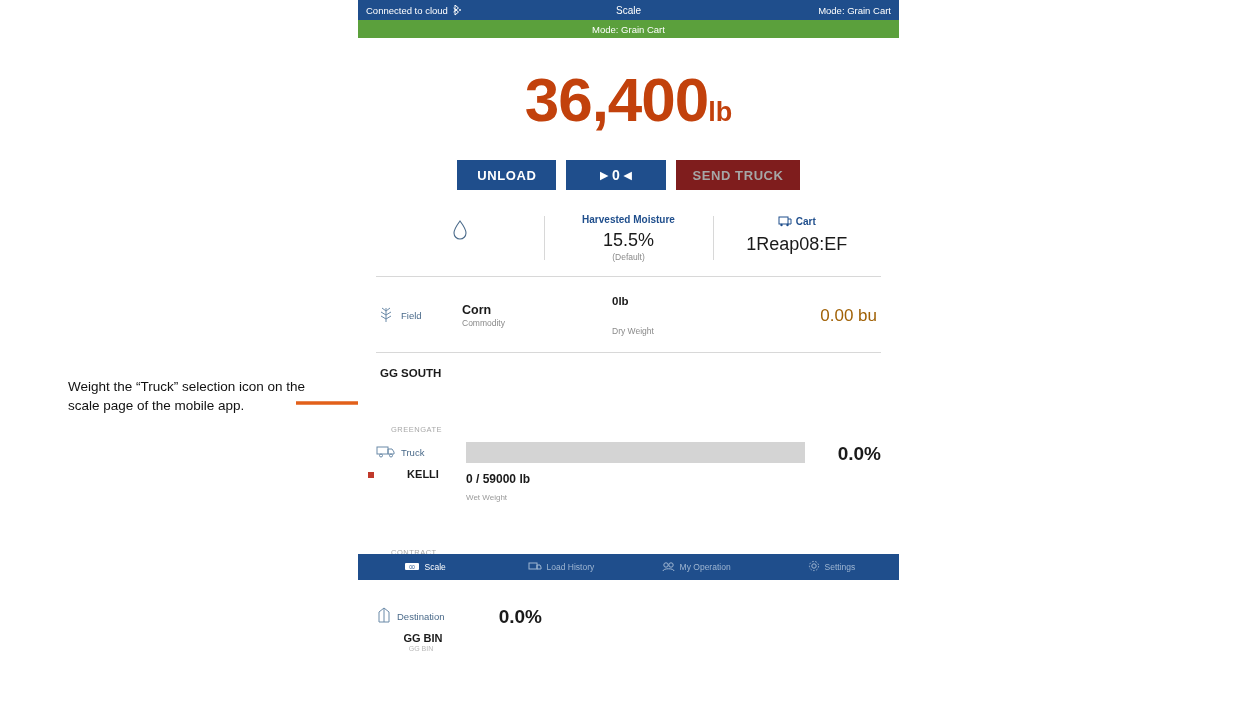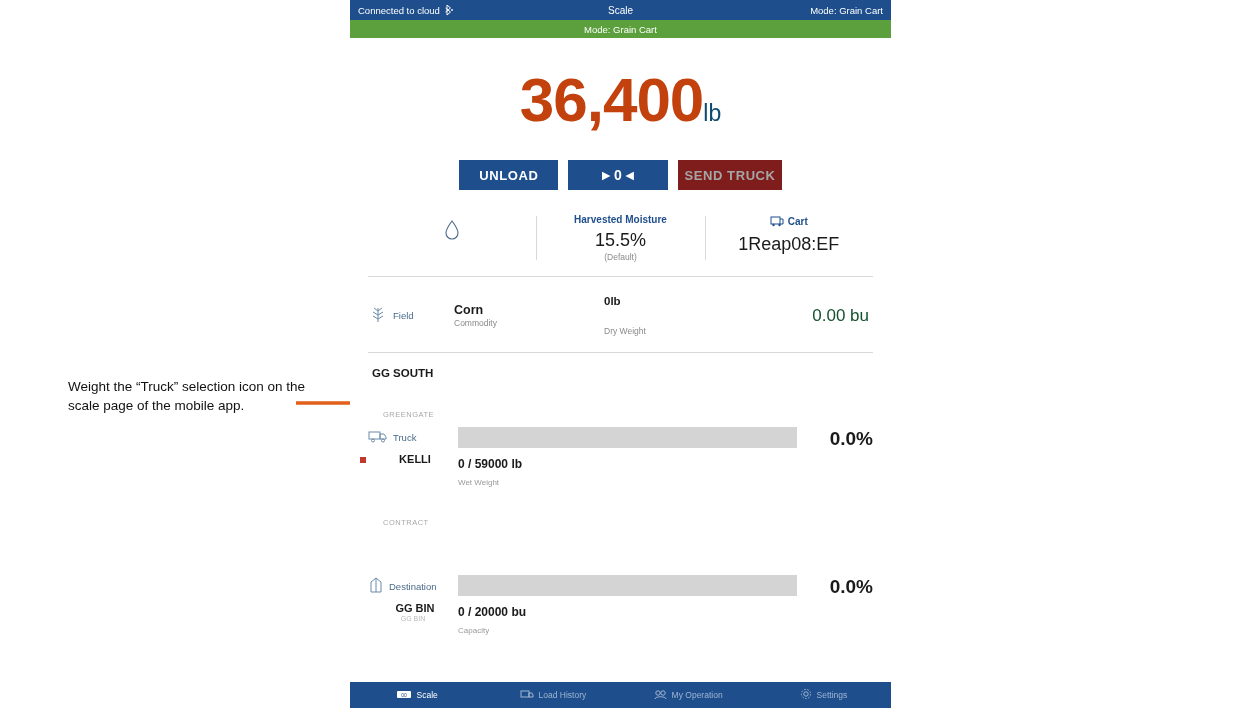--- a/index.html
+++ b/index.html
@@ -19,22 +19,22 @@
     width: 260px;
     font-size: 13.5px;
     line-height: 19px;
     color: #111;
   }
   .arrow-wrap { position: absolute; left: 296px; top: 397px; width: 130px; height: 30px; }
 
   
   .app {
     position: absolute;
-    left: 350px; top: 0px;
-    width: 541px; height: 708px;
+    left: 358px; top: 0px;
+    width: 541px; height: 580px;
     background: #ffffff;
   }
 
   
   .statusbar {
     height: 20px;
     background: #1f4e8c;
     color: #ffffff;
     display: flex;
     align-items: center;
@@ -67,23 +67,23 @@
   }
   .weight-value {
     font-size: 62px;
     font-weight: bold;
     color: #c2410c;
     letter-spacing: -1px;
     line-height: 64px;
     display: inline-block;
   }
   .weight-unit {
-    font-size: 23px;
-    font-weight: normal;
-    color: #0c4a6e;
+    font-size: 27px;
+    font-weight: bold;
+    color: #c2410c;
     vertical-align: baseline;
   }
 
   
   .btn-row {
     display: flex;
     justify-content: center;
     gap: 10px;
     margin-top: 22px;
   }
@@ -91,21 +91,21 @@
     height: 30px;
     min-width: 99px;
     border: none;
     color: #ffffff;
     background: #1f4e8c;
     font-size: 13px;
     font-weight: bold;
     letter-spacing: 0.6px;
     display: flex; align-items: center; justify-content: center;
     cursor: pointer;
-    padding: 0 6px;
+    padding: 0 16px;
   }
   .btn.zero { min-width: 100px; font-size: 14px; letter-spacing: 1px; }
   .btn.disabled { background: #7f1d1d; color: #a6a6a6; }
 
   
   .info-strip {
     display: flex;
     margin: 24px 18px 0 18px;
     border-bottom: 1px solid #d8d8d8;
     padding-bottom: 14px;
@@ -154,32 +154,32 @@
     display: flex; align-items: center; gap: 5px;
     color: #4a6a8a;
     font-size: 9.5px;
   }
   .commodity { width: 150px; }
   .commodity .big { font-size: 12.5px; font-weight: bold; color: #1a1a1a; }
   .commodity .sml { font-size: 8.5px; color: #8a8a8a; margin-top: 1px; }
   .dryweight { flex: 1; }
   .dryweight .big { font-size: 11.5px; font-weight: bold; color: #1a1a1a; }
   .dryweight .sml { font-size: 8.5px; color: #8a8a8a; margin-top: 19px; }
-  .bu-total { font-size: 17px; color: #14532d; padding-right: 4px; }
+  .bu-total { font-size: 17px; color: #a16207; padding-right: 4px; }
 
   .field-name {
     margin: 14px 0 0 22px;
     font-size: 11.5px;
     font-weight: bold;
     color: #1a1a1a;
   }
 
   
   .section-cap {
-    margin: 31px 0 0 33px;
+    margin: 46px 0 0 33px;
     font-size: 7.5px;
     color: #a8a8a8;
     letter-spacing: 0.5px;
   }
 
   
   .prog-row {
     display: flex;
     align-items: flex-start;
     margin: 4px 18px 0 18px;
@@ -371,25 +371,20 @@
             <svg width="16" height="16" viewBox="0 0 16 16">
               <path d="M3,5 L3,15 L13,15 L13,5 M3,5 L8,1 L13,5" stroke="#6b8aa8" stroke-width="1" fill="none"></path>
               <path d="M8,1 L8,15" stroke="#6b8aa8" stroke-width="1" fill="none"></path>
             </svg>
           </span>
           <span>Destination</span>
         </div>
         <div class="nm">GG BIN</div>
         <div class="nm-sub">GG BIN</div>
       </div>
-      <div class="prog-mid">
-        <div class="bar"></div>
-        <div class="prog-num">0 / 20000 bu</div>
-        <div class="prog-sub">Capacity</div>
-      </div>
       <div class="prog-pct">0.0%</div>
     </div>
 
     <div class="tabbar">
       <div class="tab active">
         <span>
           <svg width="14" height="11" viewBox="0 0 14 11">
             <rect x="0" y="2" width="14" height="7" rx="1" fill="#ffffff"></rect>
             <text x="7" y="7.5" font-size="5" text-anchor="middle" fill="#1f4e8c" font-family="Liberation Sans, sans-serif">00</text>
           </svg>

